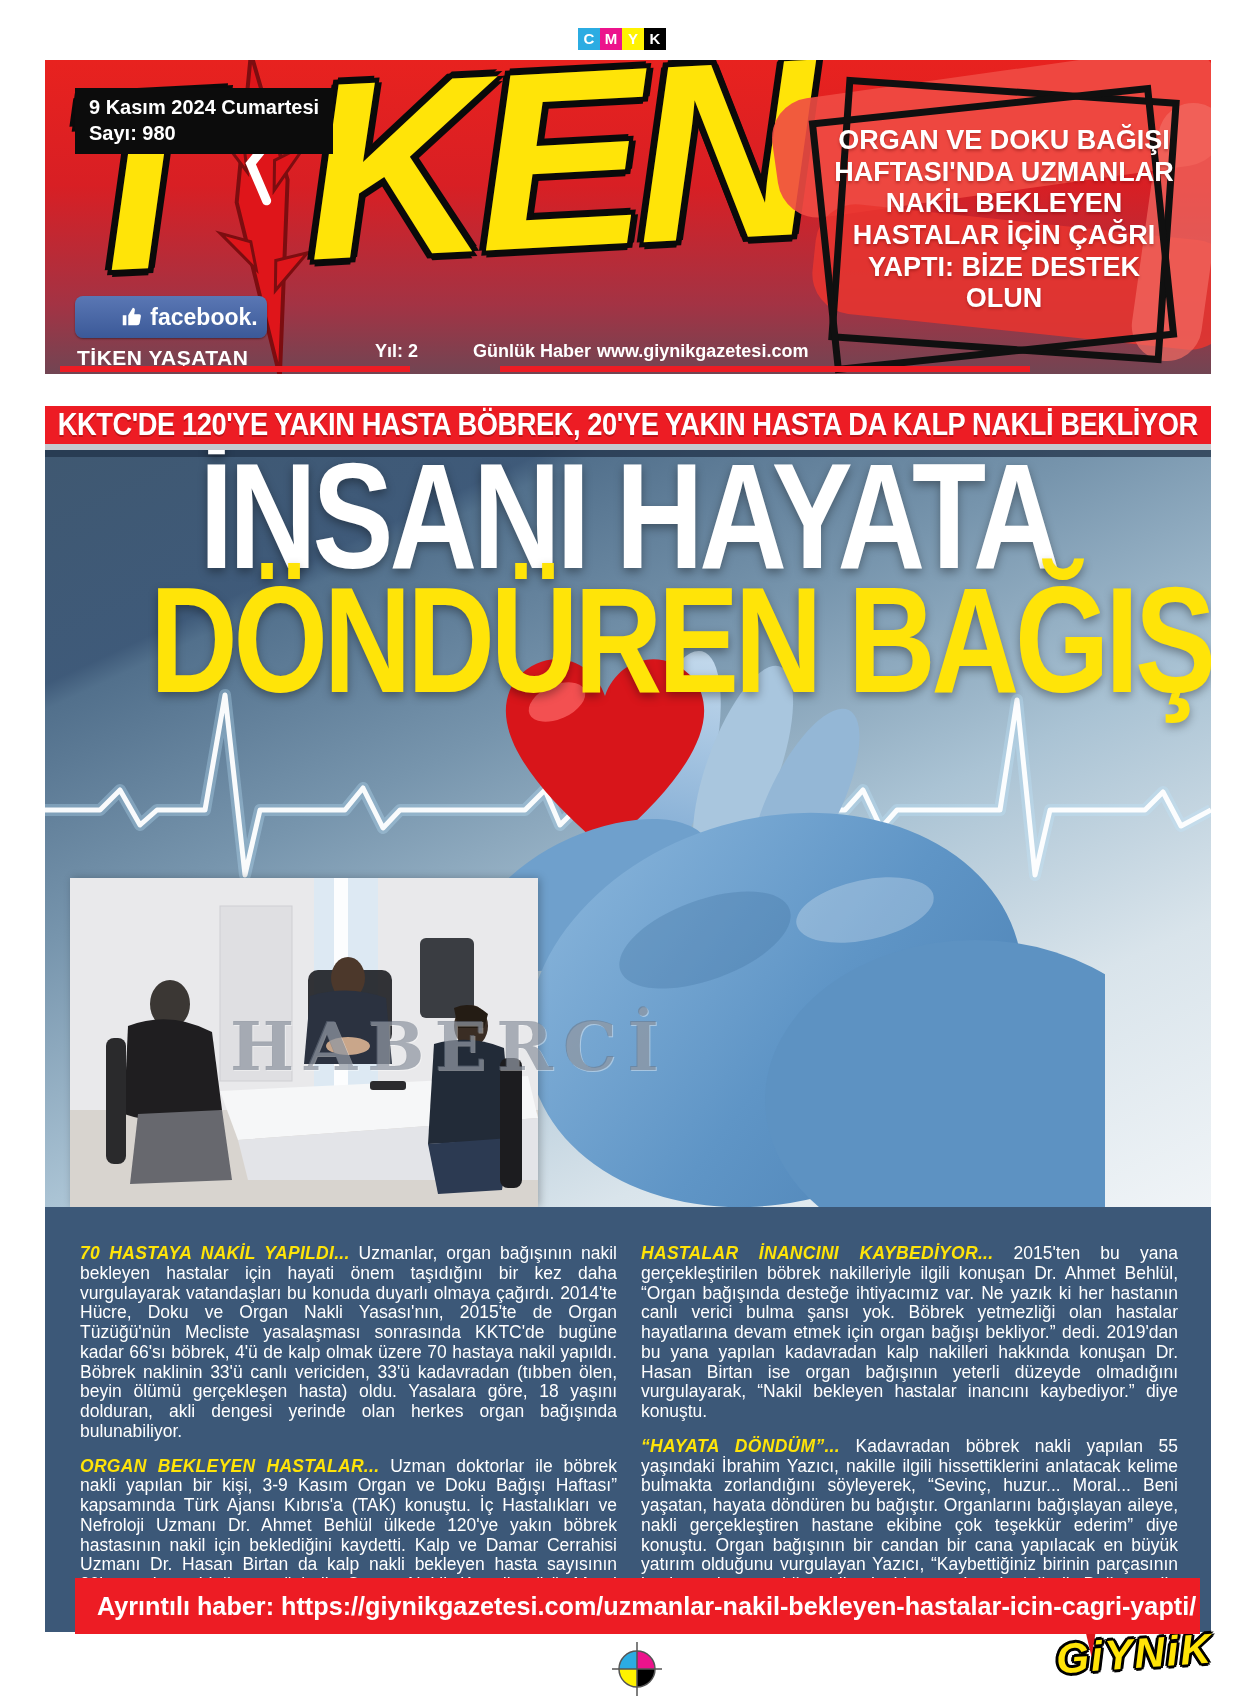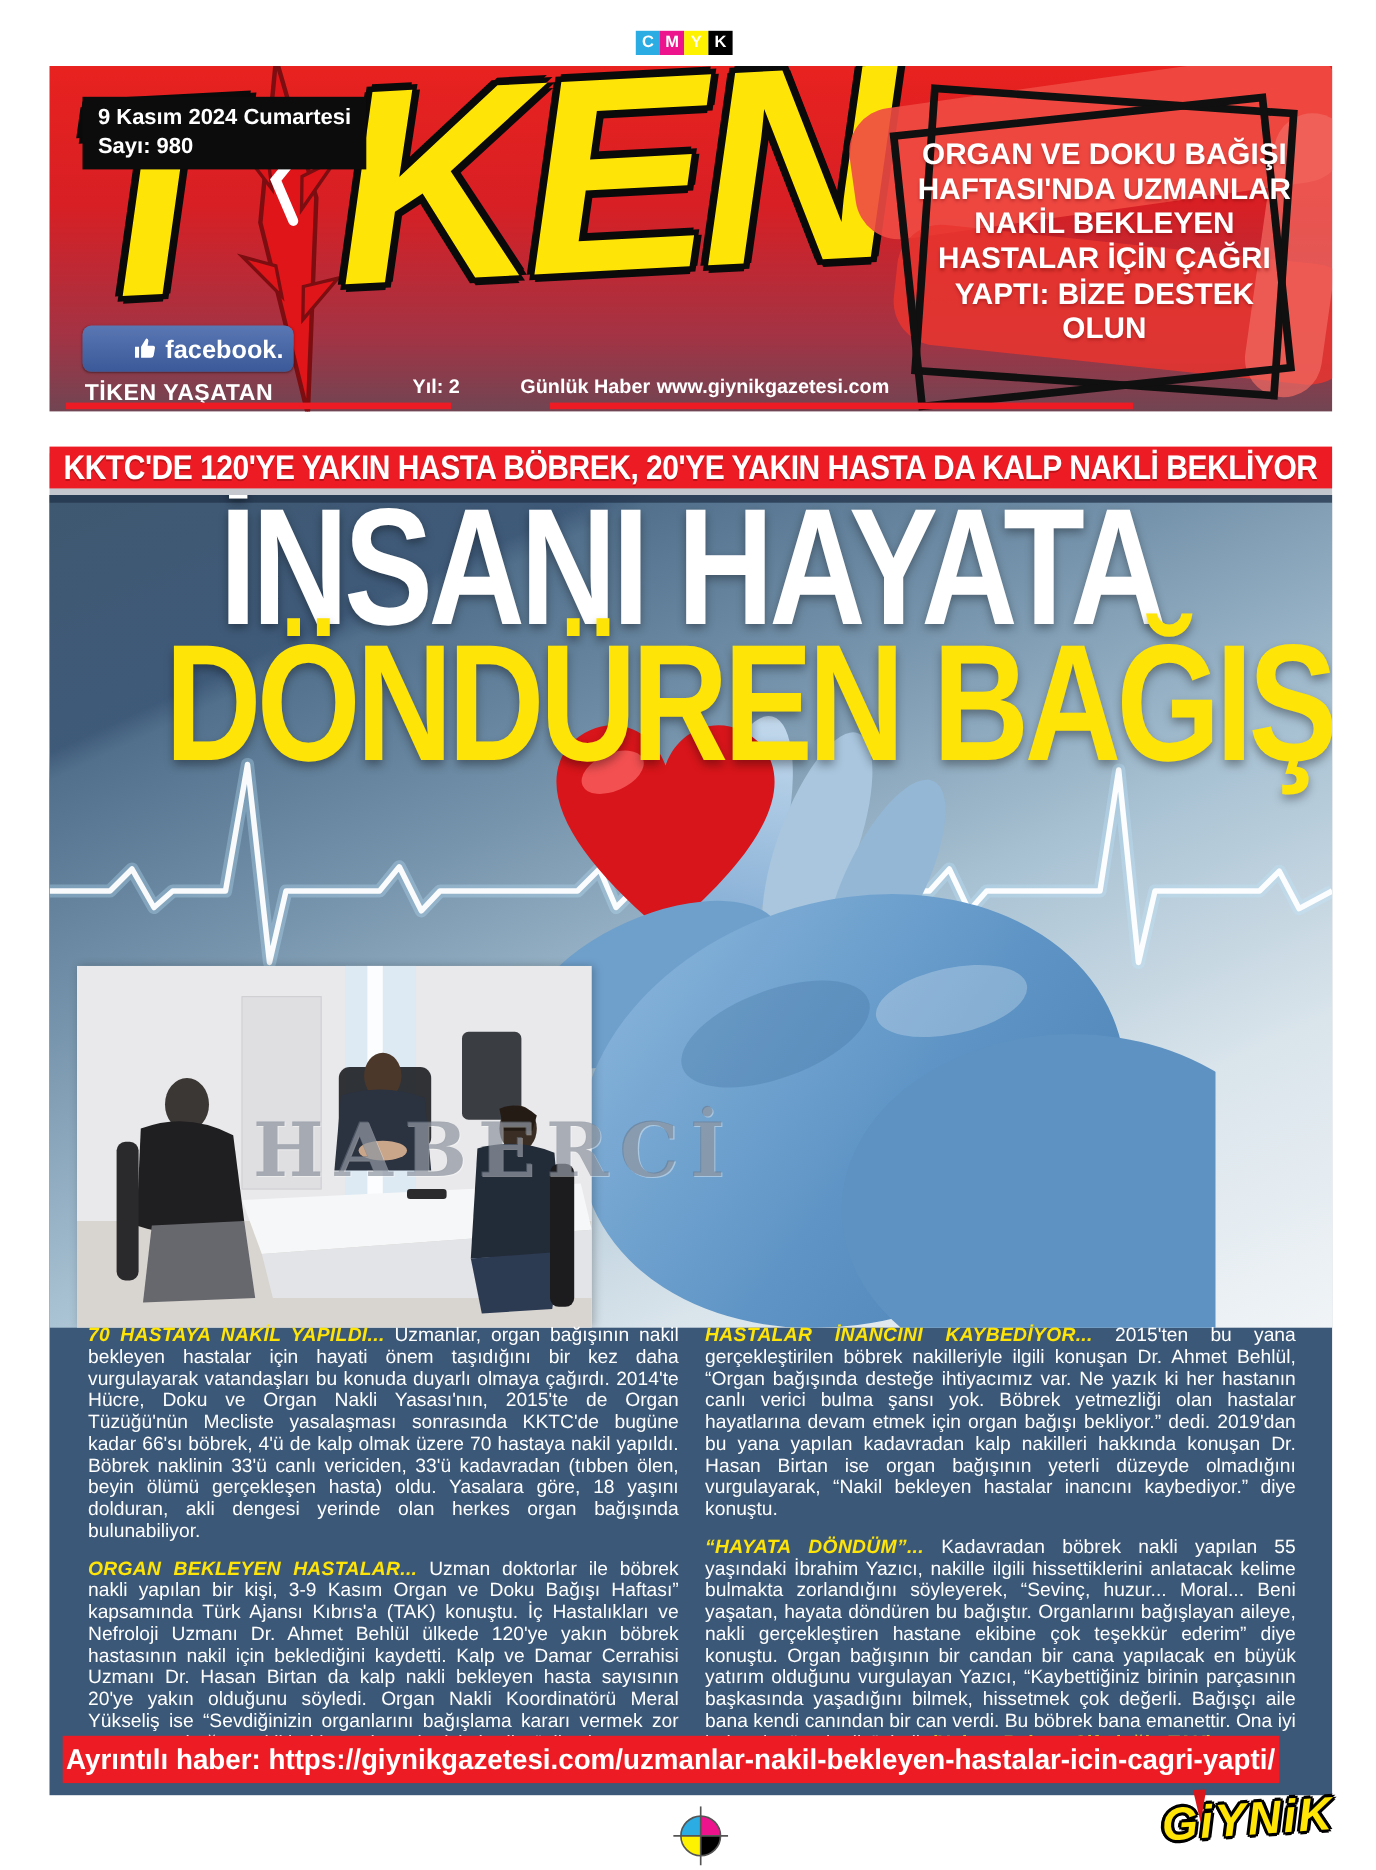--- a/index.html
+++ b/index.html
@@ -78,28 +78,28 @@
              font-weight:700;font-size:68px;letter-spacing:10px;color:rgba(108,116,132,.55);
              text-shadow:1px 1px 0 rgba(255,255,255,.4);}
   .subhead{position:absolute;left:462px;top:678px;width:690px;text-align:center;z-index:6;}
   .subline{display:inline-block;color:#ffe408;font-weight:700;font-size:31px;white-space:nowrap;
            transform:scaleX(.93);letter-spacing:-.5px;
            text-shadow:2px 2px 0 #2e2a18,-2px 2px 0 #2e2a18,2px -2px 0 #2e2a18,-2px -2px 0 #2e2a18,0 3px 0 #2e2a18;
            border-bottom:4px solid #897712;padding-bottom:1px;margin-bottom:5px;}
 
   
   .body-cols{position:absolute;left:35px;top:754px;width:1098px;display:flex;gap:24px;z-index:6;}
-  .col{flex:1;}
+  .col{flex:1;margin-top:40px;}
   .para{margin:0 0 15px 0;color:#ffffff;font-size:17.5px;line-height:1.13;text-align:justify;}
   .lead{color:#ffe408;font-weight:700;font-style:italic;letter-spacing:.3px;}
   .credit{color:#e4e03a;font-weight:700;text-decoration:underline;}
 
   
-  .url-bar{position:absolute;left:12px;top:1128px;width:1106px;height:43px;background:#ed1c24;
-           display:flex;align-items:center;justify-content:center;z-index:6;}
+  .url-bar{position:absolute;left:30px;top:1128px;width:1106px;height:56px;background:#ed1c24;
+           display:flex;align-items:center;justify-content:center;z-index:6;padding-left:19px;}
   .url-bar span{color:#fff;font-weight:700;font-size:26px;white-space:nowrap;transform:scaleX(.97);}
 
   
   .regmark{position:absolute;left:612px;top:1642px;}
   .giynik{position:absolute;right:38px;top:1630px;transform:rotate(-4deg);
           font-weight:700;font-style:italic;font-size:42px;letter-spacing:2px;color:#ffe408;
           text-shadow:3px 0 #000,-3px 0 #000,0 3px #000,0 -3px #000,
                       2px 2px #000,-2px -2px #000,2px -2px #000,-2px 2px #000;}
   .giynik-spike{position:absolute;left:30px;top:-6px;width:0;height:0;
           border-left:6px solid transparent;border-right:6px solid transparent;

